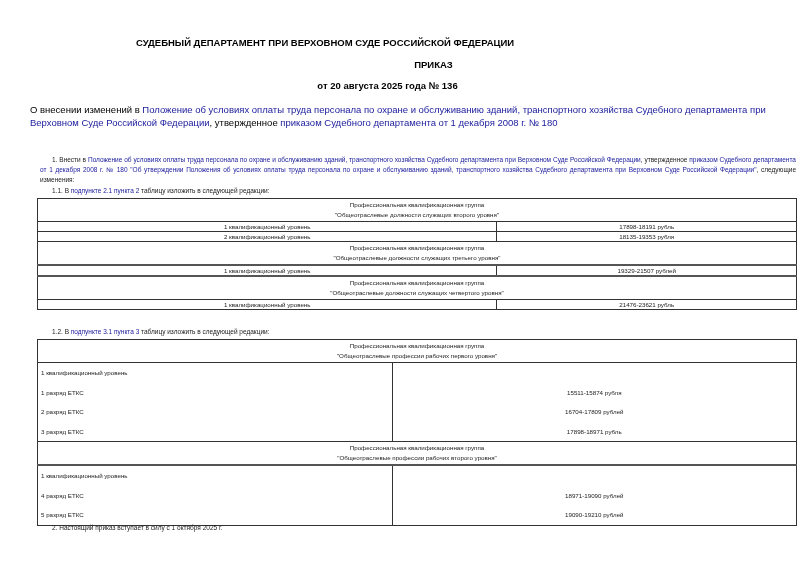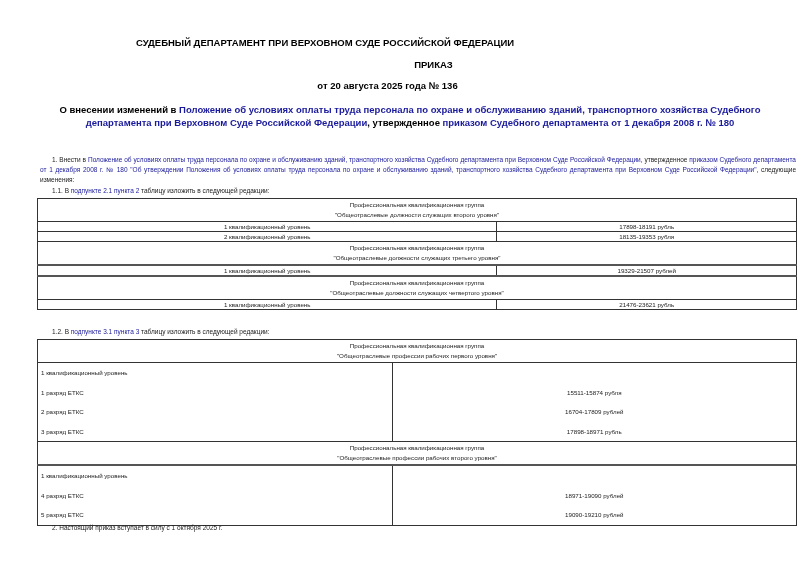--- a/index.html
+++ b/index.html
@@ -3,21 +3,21 @@
 <meta charset="utf-8">
 <style>
   html, body { margin: 0; padding: 0; background: #ffffff; }
   body { width: 807px; height: 571px; overflow: hidden; position: relative;
          font-family: "Liberation Sans", sans-serif; color: #000; }
   .abs { position: absolute; }
   .center { text-align: center; }
   .h-org { top: 37px; left: 0; width: 650px; font-size: 9.5px; font-weight: bold; }
   .h-type { top: 59px; left: 0; width: 807px; font-size: 9.5px; font-weight: bold; padding-left: 30px; }
   .h-date { top: 80px; left: 0; width: 775px; font-size: 9.5px; font-weight: bold; }
-  .h-title { top: 103px; left: 30px; width: 760px; font-size: 9.5px; font-weight: bold; line-height: 13px; text-align: center; }
+  .h-title { top: 103px; left: 30px; width: 760px; font-size: 9.5px; font-weight: normal; line-height: 13px; text-align: left; }
   .link { color: #1a1a9c; }
   .para { font-size: 6.5px; line-height: 10px; color: #222; }
   .p1 { top: 155px; left: 40px; width: 756px; text-indent: 12px; text-align: justify; }
   .p11 { top: 186px; left: 52px; }
   .p12 { top: 327px; left: 52px; }
   .p2 { top: 523px; left: 52px; }
   table { border-collapse: collapse; font-size: 6.2px; color: #222; }
   td { border: 1px solid #333; padding: 0 3px; }
   .t1 { top: 198px; left: 37px; width: 760px; }
   .t1 td { height: 9px; line-height: 9px; }

